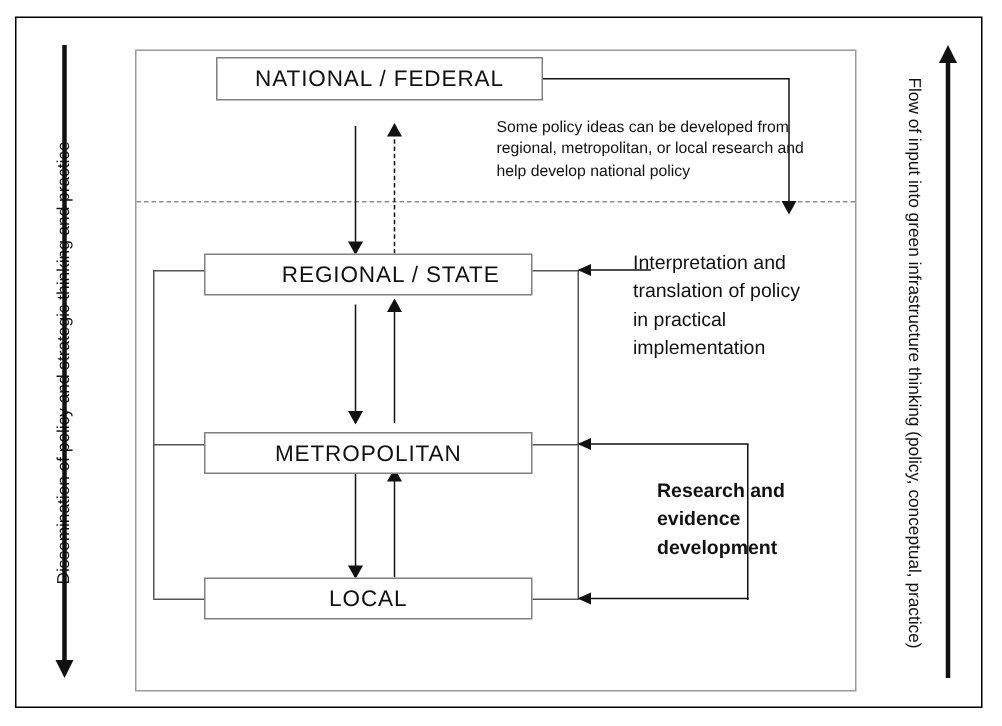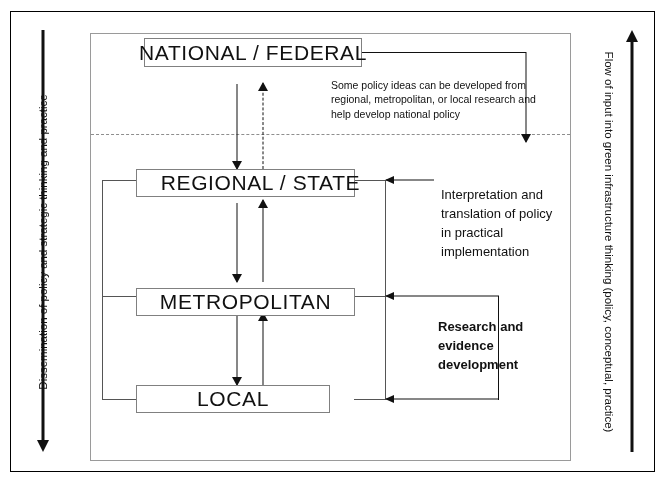--- a/index.html
+++ b/index.html
@@ -36,30 +36,30 @@
   }
   
   .level-box{
     position:absolute;
     box-sizing:border-box;
     border:1.5px solid #808080;
     background:#ffffff;
     display:flex;
     align-items:center;
     justify-content:center;
-    font-size:21px;
+    font-size:15px;
     letter-spacing:.6px;
     color:#111;
     white-space:nowrap;
     z-index:6;
   }
   #box-national  { left:144px; top:38px;  width:218px; height:29px; }
   #box-regional  { left:136px; top:169px; width:219px; height:28px;padding-left:30px; }
   #box-metro     { left:136px; top:288px; width:219px; height:28px; }
-  #box-local     { left:136px; top:385px; width:194px; height:28px; }
+  #box-local     { left:136px; top:385px; width:219px; height:28px; }
 
   
   .hline{position:absolute;height:0;border-top:1.4px solid #555;z-index:3;}
   .vline{position:absolute;width:0;border-left:1.4px solid #555;z-index:3;}
   .hline.k{border-top-color:#111;}
   .vline.k{border-left-color:#111;}
 
   
   .divider-dashed{
     position:absolute;
@@ -122,21 +122,21 @@
   
   .note{
     position:absolute;
     font-size:10.5px;
     line-height:1.38;
     color:#111;
     z-index:5;
   }
   .note.big{font-size:13px;line-height:1.45;}
   #note-policy-ideas{ left:331px; top:78px;  width:215px; }
-  #note-interpretation{ left:441px; top:166px; width:112px;margin-top:20px; }
+  #note-interpretation{ left:422px; top:166px; width:112px; }
   #note-research{ left:438px; top:318px; width:108px;font-weight:bold; }
 </style>
 </head>
 <body>
 
 <div id="figure">
 
   <div class="outer-frame"></div>
 
   <div class="flow-arrow down" id="flow-left" style="left:36px;top:30px;width:14px;height:422px;">

